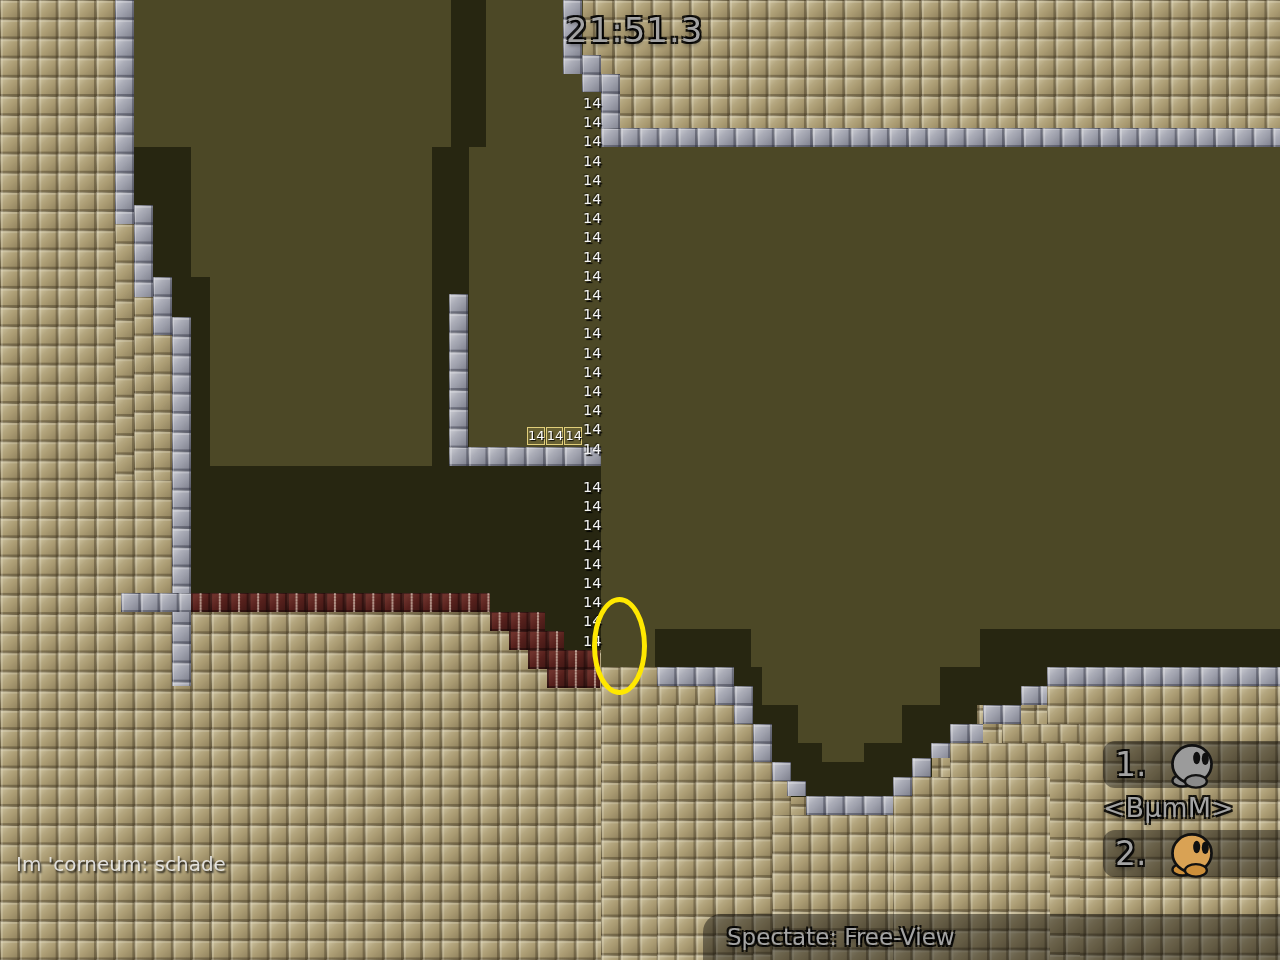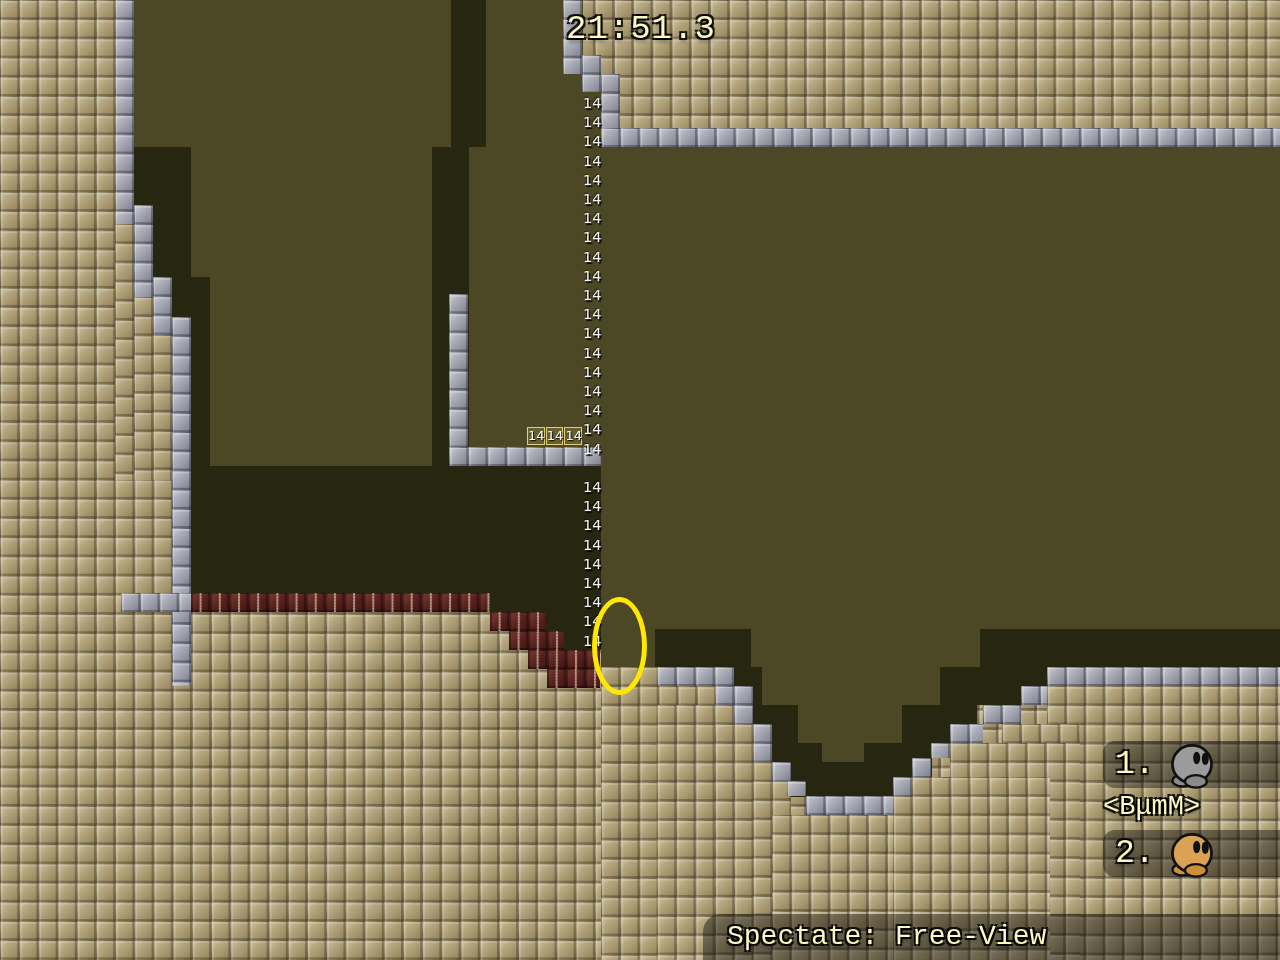--- a/index.html
+++ b/index.html
@@ -22,37 +22,37 @@
   .tr{background-color:#56201c;background-image:
       radial-gradient(circle at 9.6px 1.4px, rgba(225,205,190,.75) .9px, rgba(225,205,190,0) 1.5px),
       linear-gradient(to bottom right, rgba(255,160,140,.14) 20%, rgba(0,0,0,0) 55%, rgba(0,0,0,.25) 95%),
       linear-gradient(to right, rgba(22,6,6,.70) 1.5px, transparent 1.5px 17.5px, rgba(22,6,6,.45) 17.5px),
       linear-gradient(to bottom, rgba(22,6,6,.70) 1.5px, transparent 1.5px 17.5px, rgba(22,6,6,.45) 17.5px);
       background-size:19.2px 2.9px,19.2px 19.2px,19.2px 19.2px,19.2px 19.2px;}
   
   .ol{background:#4c4826;}
   .dk{background:#272611;}
   
-  .outlined{color:#fef9c3;
+  .outlined{color:#a3a3a3;
      text-shadow:-2px -2px 0 rgba(0,0,0,.85),2px -2px 0 rgba(0,0,0,.85),
-                 -2px 2px 0 rgba(0,0,0,.85),2px 2px 0 rgba(0,0,0,.85),0 3px 4px rgba(0,0,0,.5);font-family:Liberation Mono, monospace;}
+                 -2px 2px 0 rgba(0,0,0,.85),2px 2px 0 rgba(0,0,0,.85),0 3px 4px rgba(0,0,0,.5);}
   .timer{left:566px;top:10px;font-size:34px;letter-spacing:1px;}
   .sw14{position:absolute;width:20px;font-size:14.5px;color:#f4f4f4;
         text-shadow:1.5px 1.5px 1px rgba(0,0,0,.9),-1px -1px 1px rgba(0,0,0,.5);}
   .swbox{position:absolute;width:15.7px;height:15.7px;border:1.5px solid rgba(238,218,130,.9);
          background:rgba(210,190,100,.20);font-size:13px;color:#fff;line-height:16px;text-align:center;
          text-shadow:1px 1px 1px rgba(0,0,0,.9);}
   .panel{position:absolute;background:rgba(8,8,8,.42);}
   .sb-row{left:1103px;width:177px;height:47px;border-radius:12px 0 0 12px;display:flex;align-items:center;}
   .sb-rank{font-size:33px;margin-left:12px;width:52px;}
   .sb-name{position:absolute;left:1103px;font-size:27px;}
   .chat{left:16px;top:852px;font-size:20px;color:rgba(242,242,242,.85);
         text-shadow:1.5px 1.5px 2px rgba(0,0,0,.8);}
   .spec{left:703px;top:914px;width:577px;height:46px;border-radius:18px 0 0 0;}
-  .spec-label{position:absolute;left:24px;top:0;line-height:46px;font-size:28px;}
+  .spec-label{position:absolute;left:24px;top:0;line-height:46px;font-size:23px;}
   .marker{position:absolute;left:592px;top:597px;width:45px;height:88px;border:5px solid #ffe800;
           border-radius:50%;}
   .tee{width:50px;height:50px;}
 </style>
 </head>
 <body>
 
 <div id="stage">
 
   <div>
@@ -188,17 +188,18 @@
     <span class="outlined sb-rank">2.</span>
     <svg class="tee" viewBox="0 0 64 64">
       <ellipse class="tee-feet" cx="20" cy="52" rx="13" ry="7.5" stroke="#111" stroke-width="3" fill="#cd8f3a"></ellipse>
       <ellipse class="tee-body" cx="32" cy="31" rx="25" ry="24" stroke="#111" stroke-width="3.5" fill="#d9a254"></ellipse>
       <ellipse class="tee-feet" cx="37" cy="53" rx="14" ry="8" stroke="#111" stroke-width="3" fill="#cd8f3a"></ellipse>
       <ellipse cx="38" cy="23" rx="4.5" ry="8" fill="#101010"></ellipse>
       <ellipse cx="49" cy="24" rx="4.5" ry="8" fill="#101010"></ellipse>
     </svg>
   </div>
 
+  <div class="r chat">Im 'corneum: schade</div>
 
   <div class="panel spec">
     <span class="outlined spec-label">Spectate: Free-View</span>
   </div>
 </div>
 
 </body></html>

